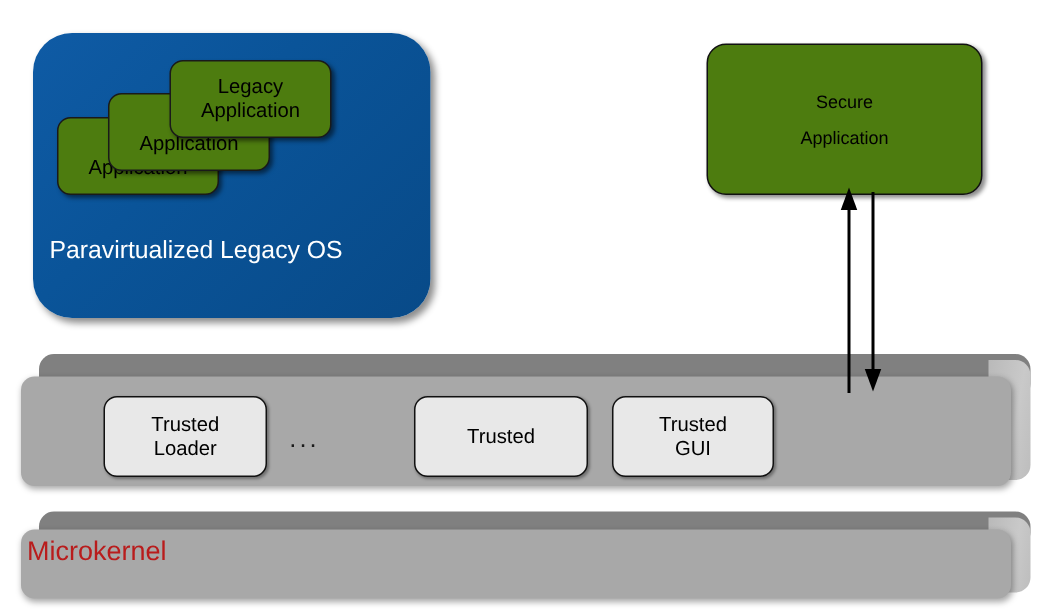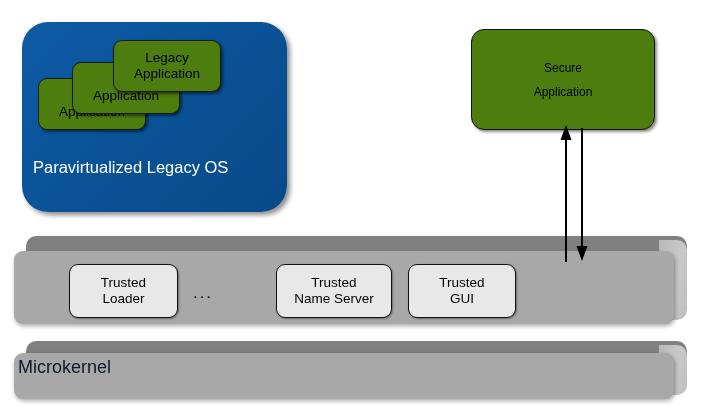--- a/index.html
+++ b/index.html
@@ -124,21 +124,21 @@
   
   .kernel-slab { left: 14px; top: 341px; width: 673px; height: 62px; }
   .kernel-slab .slab-top  { left: 12px; top: 0; width: 661px; height: 24px; }
   .kernel-slab .slab-side { left: 645px; top: 4px; width: 28px; height: 50px; }
   .kernel-slab .slab-face { left: 0; top: 12px; width: 660px; height: 46px; }
 
   .kernel-label {
     position: absolute;
     left: 18px;
     top: 356px;
-    color: #0f172a;
+    color: #b91c1c;
     font-size: 18px;
     line-height: 22px;
     z-index: 5;
   }
 
   
   .svc-box {
     position: absolute;
     top: 264px;
     height: 54px;
@@ -231,21 +231,20 @@
       <span class="app-line">Trusted</span>
       <span class="app-line">Loader</span>
     </div>
   </div>
 
   <div class="ellipsis">...</div>
 
   <div class="svc-box svc-1">
     <div>
       <span class="app-line">Trusted</span>
-      <span class="app-line">Name Server</span>
     </div>
   </div>
 
   <div class="svc-box svc-2">
     <div>
       <span class="app-line">Trusted</span>
       <span class="app-line">GUI</span>
     </div>
   </div>
 

